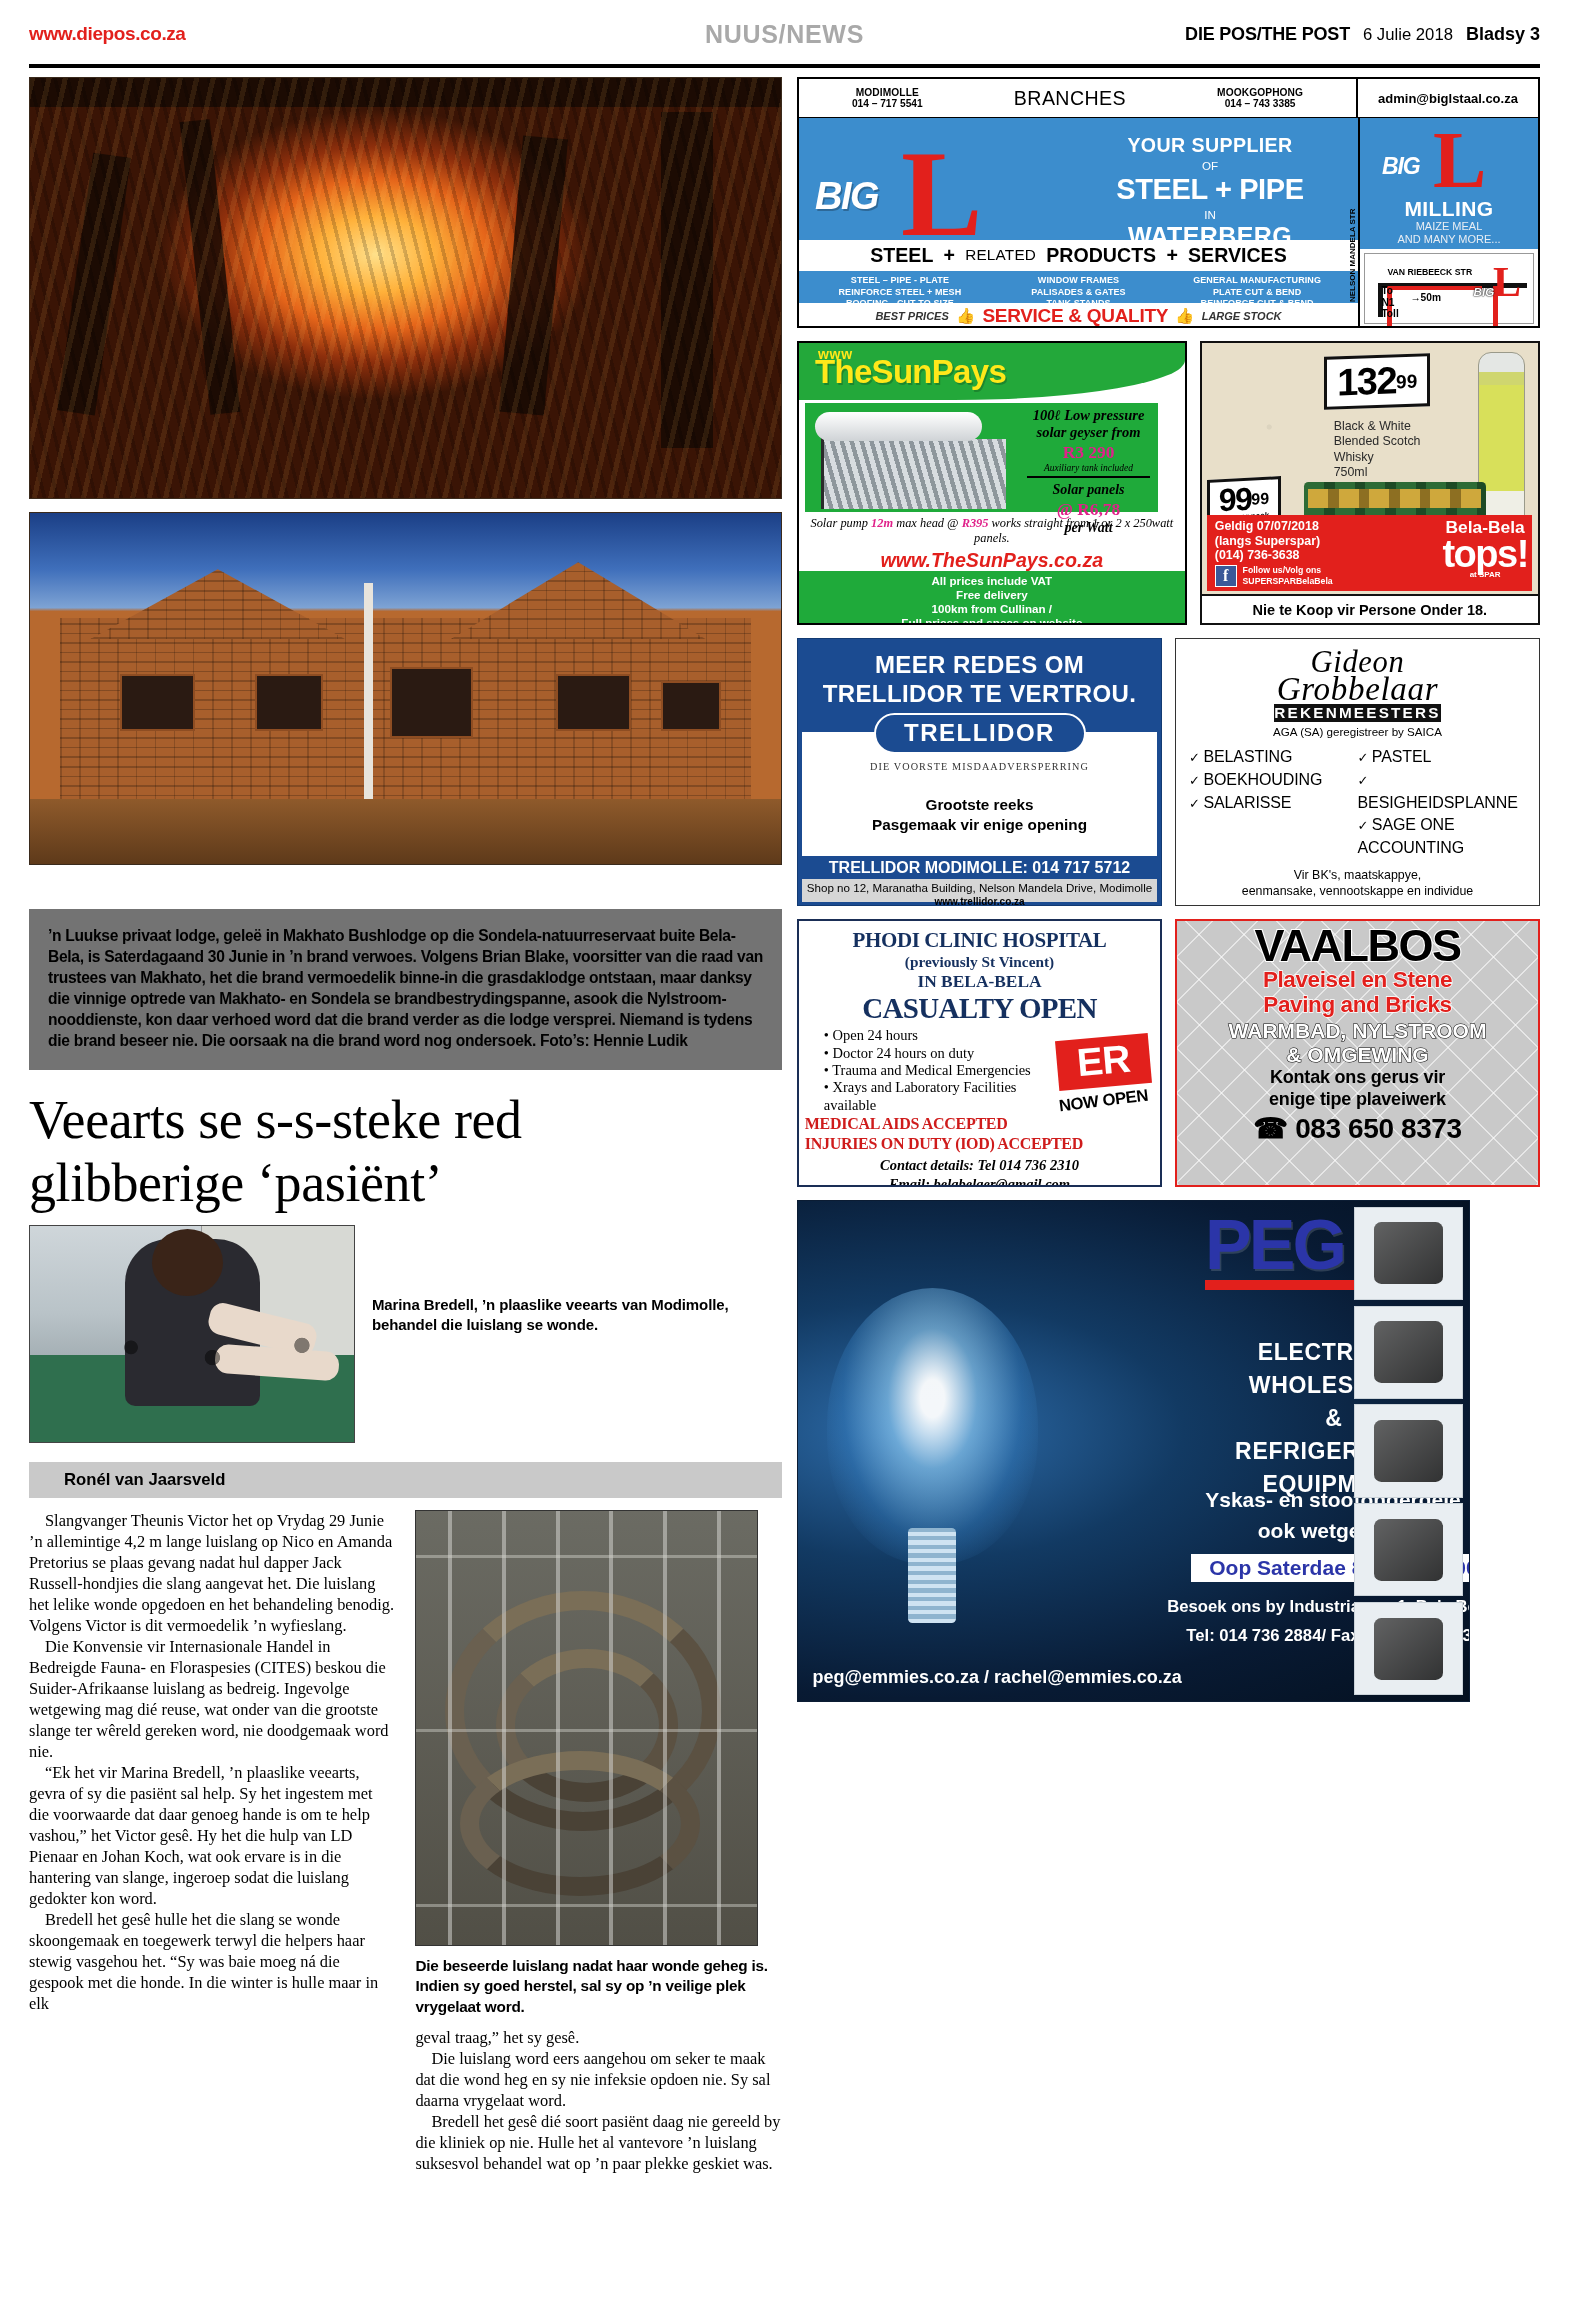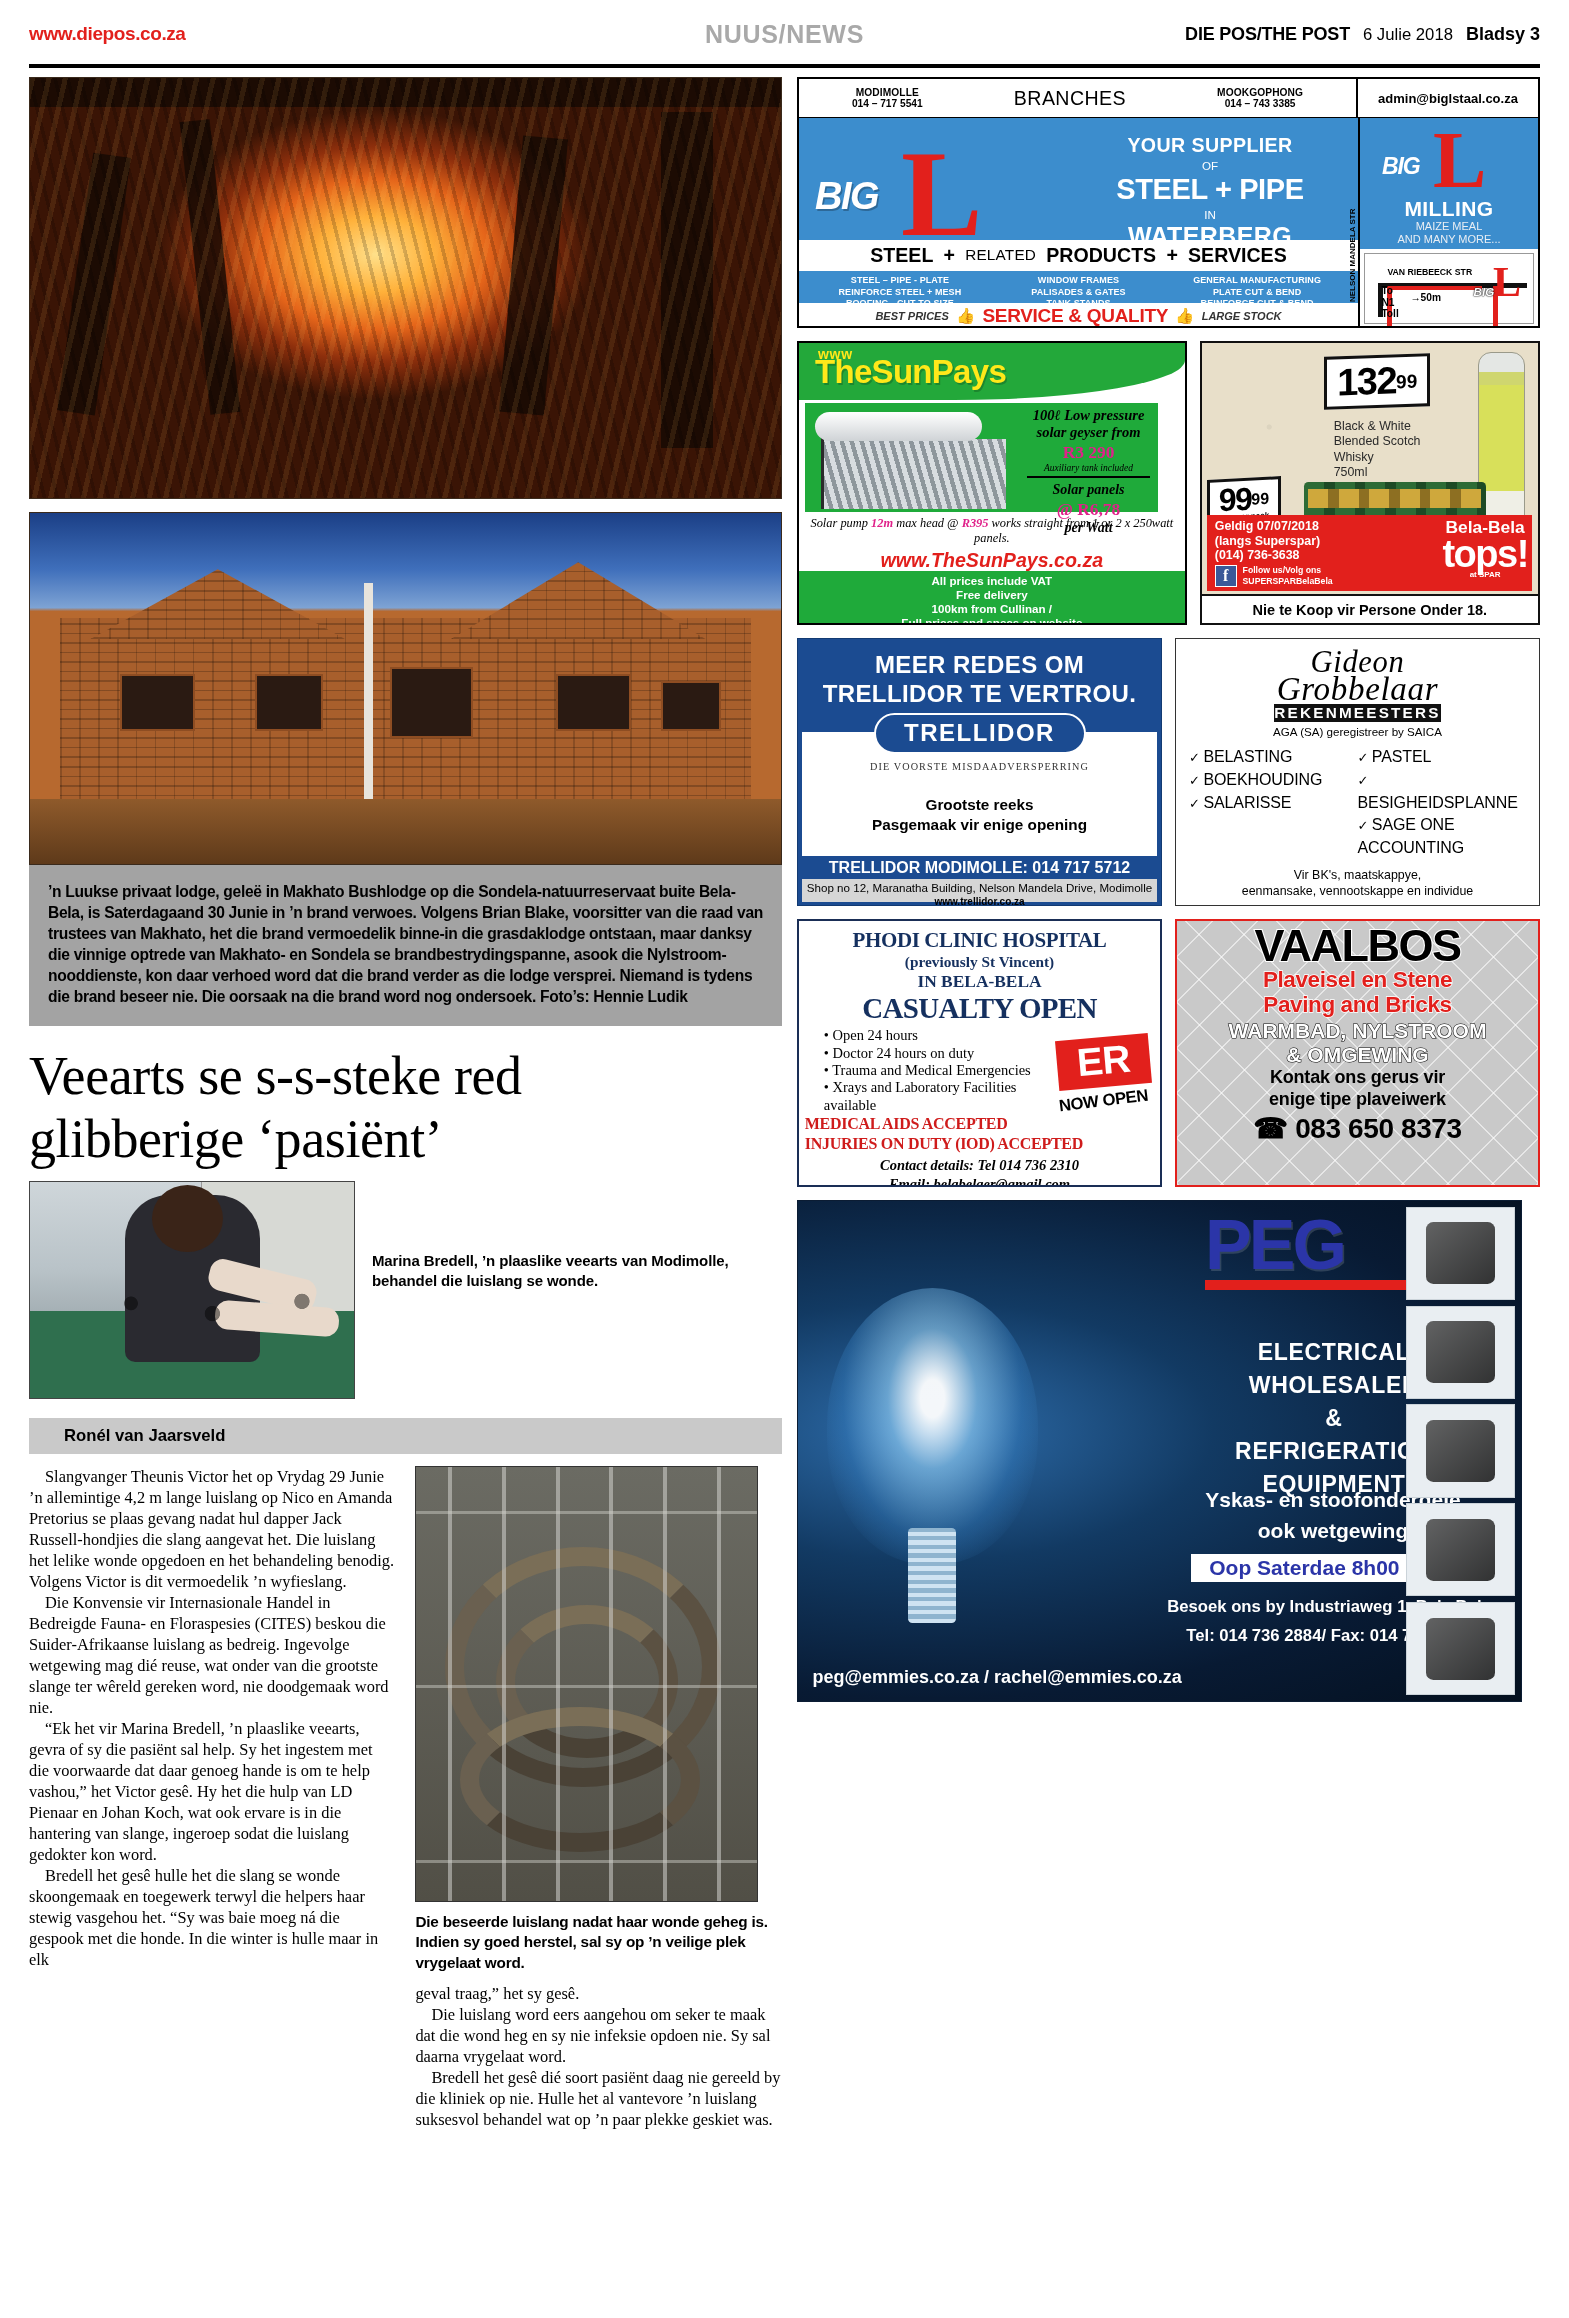--- a/index.html
+++ b/index.html
@@ -66,21 +66,21 @@
     border-left:1.5px solid #999; }
 
   .cage-photo { height: 436px; width: 343px; position:relative; overflow:hidden; border:0.7px solid #333;
     background: linear-gradient(180deg, #6b6b63 0%, #514f46 100%); }
   .cage-photo .coil { position:absolute; border-radius:50%; border:19px solid;
     border-color:#7a6e57 #5b5142 #4a4236 #6a6050; }
   .cage-photo .bar { position:absolute; top:0; bottom:0; width:3.6px; background: rgba(210,210,205,.55); }
   .cage-photo .hbar { position:absolute; left:0; right:0; height:3.6px; background: rgba(210,210,205,.45); }
 
   
-  .caption-grey { background:#a3a3a3; padding: 16px 19px 19px 19px; }
+  .caption-grey { background:#737373; padding: 16px 19px 19px 19px; margin-top: 44px; }
   .caption-grey p { font-family:"Liberation Sans", sans-serif; font-weight:700; font-size:15.6px;
                     line-height:21px; letter-spacing:-0.3px; }
 
   
   .headline { font-family:"Liberation Serif", serif; font-weight:400; font-size:54px; line-height:63px;
               margin: 19px 0 10.2px 0; letter-spacing:-0.4px; }
 
   
   .vet-row { display:flex; gap:17.4px; align-items:flex-start; margin-top: 5.8px; }
   .vet-cap { font-weight:700; font-size:15px; line-height:19.6px; padding-top: 70px; letter-spacing:-0.1px; }
@@ -292,21 +292,21 @@
   .vb-t1 { text-align:center; font-size:45px; font-weight:800; letter-spacing:-1.5px; line-height:42px;
            margin-top:4.4px; -webkit-text-stroke: 2.2px #fff; paint-order: stroke fill; }
   .vb-t2 { text-align:center; font-size:22.5px; font-weight:800; color:#e2201c; line-height:25px;
            -webkit-text-stroke: 1.5px #fff; paint-order: stroke fill; letter-spacing:-0.4px; }
   .vb-t3 { text-align:center; font-size:21px; font-weight:800; color:#fff; line-height:23px;
            -webkit-text-stroke: 1.1px #000; paint-order: stroke fill; margin-top:1.5px; }
   .vb-t4 { text-align:center; font-size:18px; font-weight:800; line-height:22px; letter-spacing:-0.2px; }
   .vb-t5 { text-align:center; font-size:28px; font-weight:700; letter-spacing:-0.4px; margin-top:1.5px; }
 
   
-  .peg { width: 725px; height: 502px; position:relative; overflow:hidden; border:0.7px solid #0b1c33;
+  .peg { width: 673px; height: 502px; position:relative; overflow:hidden; border:0.7px solid #0b1c33;
     background: radial-gradient(ellipse at 18% 46%, #2f6fae 0%, #123a63 34%, #081a33 70%, #04101f 100%); }
   .peg-bulb { position:absolute; left:29px; top:87px; width:211px; height:276px;
     background: radial-gradient(ellipse at 50% 40%, rgba(255,255,255,.95) 0 8%, rgba(160,220,255,.55) 30%,
                 rgba(60,140,210,.28) 60%, rgba(20,60,110,0) 78%);
     border-radius: 50% 50% 46% 46%; }
   .peg-bulb::after { content:""; position:absolute; left:81px; top:240px; width:48px; height:95px;
     background: repeating-linear-gradient(0deg, #cfe3f2 0 4.4px, #8fb4cf 4.4px 8.7px); border-radius: 4.4px; }
   .peg-logo { position:absolute; left: 407px; top: 4.4px; }
   .peg-logo .txt { font-size:70px; font-weight:800; color:#2b35a8; letter-spacing:-2.9px;
                    text-shadow: 1.5px 1.5px 0 rgba(255,255,255,.15); }

